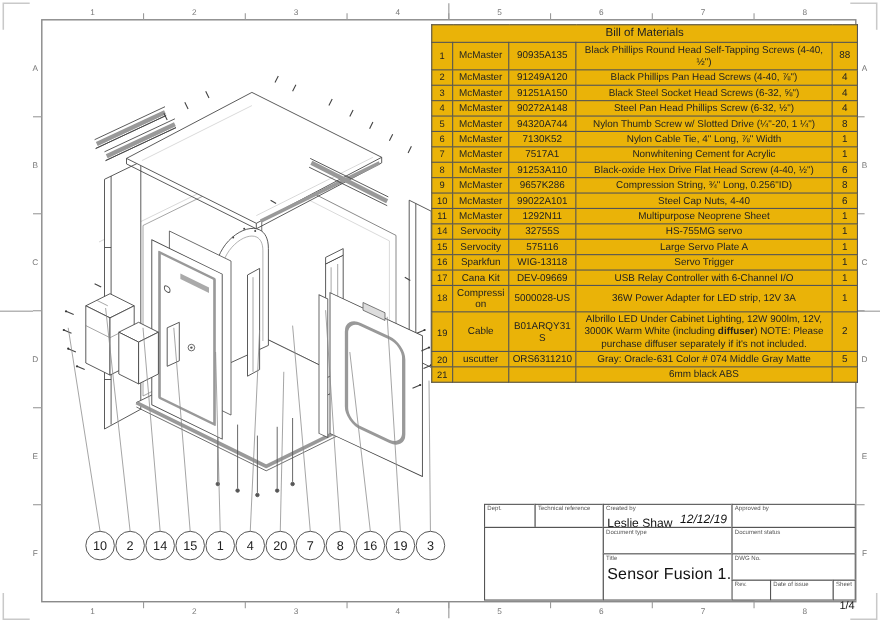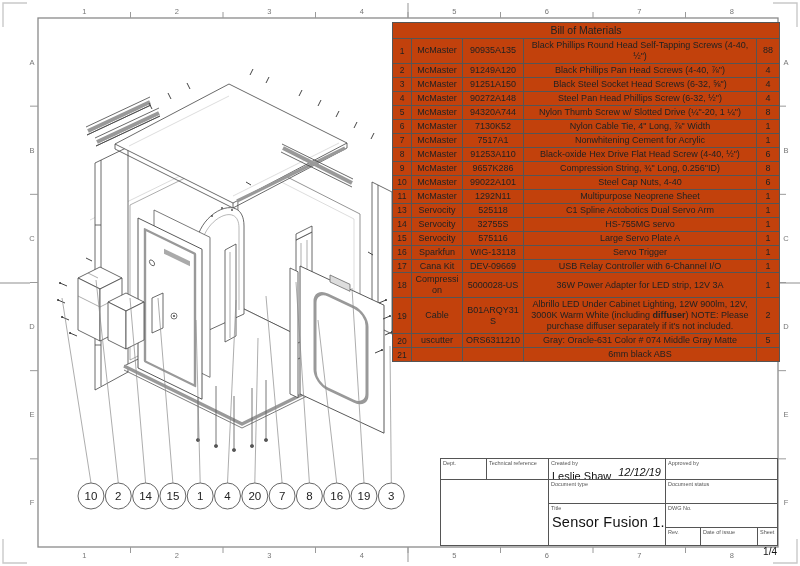--- a/index.html
+++ b/index.html
@@ -1,21 +1,21 @@
 <!DOCTYPE html>
 <html><head>
 <meta charset="utf-8">
 <style>
   html,body{margin:0;padding:0;background:#fff;}
   .page{position:relative;width:800px;height:566px;background:#fff;overflow:hidden;
         font-family:"Liberation Sans",sans-serif;}
   svg{position:absolute;left:0;top:0;font-family:"Liberation Sans",sans-serif;}
   
   table.bom{position:absolute;left:392px;top:22px;width:387px;border-collapse:collapse;
-            table-layout:fixed;background:#c2410c;z-index:3;}
+            table-layout:fixed;background:#eab308;z-index:3;}
   .bom th,.bom td{border:1px solid #555;color:#222;text-align:center;vertical-align:middle;
             padding:1px 2px;line-height:1.22;font-weight:400;}
   .bom th{font-size:10.5px;height:13px;}
   .bom td{font-size:9px;}
   .bom td.c-no{font-size:8.5px;}
   .bom td.c-vendor{word-break:break-all;}
   .bom td.c-part{word-break:break-all;}
   .bom td.c-desc{padding:1px 4px;}
   
   .tblock{position:absolute;left:440px;top:458px;width:338px;height:88px;z-index:3;background:#fff;}
@@ -411,27 +411,20 @@
           <td class="c-qty">6</td>
         </tr>
         <tr>
           <td class="c-no">11</td>
           <td class="c-vendor">McMaster</td>
           <td class="c-part">1292N11</td>
           <td class="c-desc">Multipurpose Neoprene Sheet</td>
           <td class="c-qty">1</td>
         </tr>
         <tr>
-          <td class="c-no">13</td>
-          <td class="c-vendor">Servocity</td>
-          <td class="c-part">525118</td>
-          <td class="c-desc">C1 Spline Actobotics Dual Servo Arm</td>
-          <td class="c-qty">1</td>
-        </tr>
-        <tr>
           <td class="c-no">14</td>
           <td class="c-vendor">Servocity</td>
           <td class="c-part">32755S</td>
           <td class="c-desc">HS-755MG servo</td>
           <td class="c-qty">1</td>
         </tr>
         <tr>
           <td class="c-no">15</td>
           <td class="c-vendor">Servocity</td>
           <td class="c-part">575116</td>

